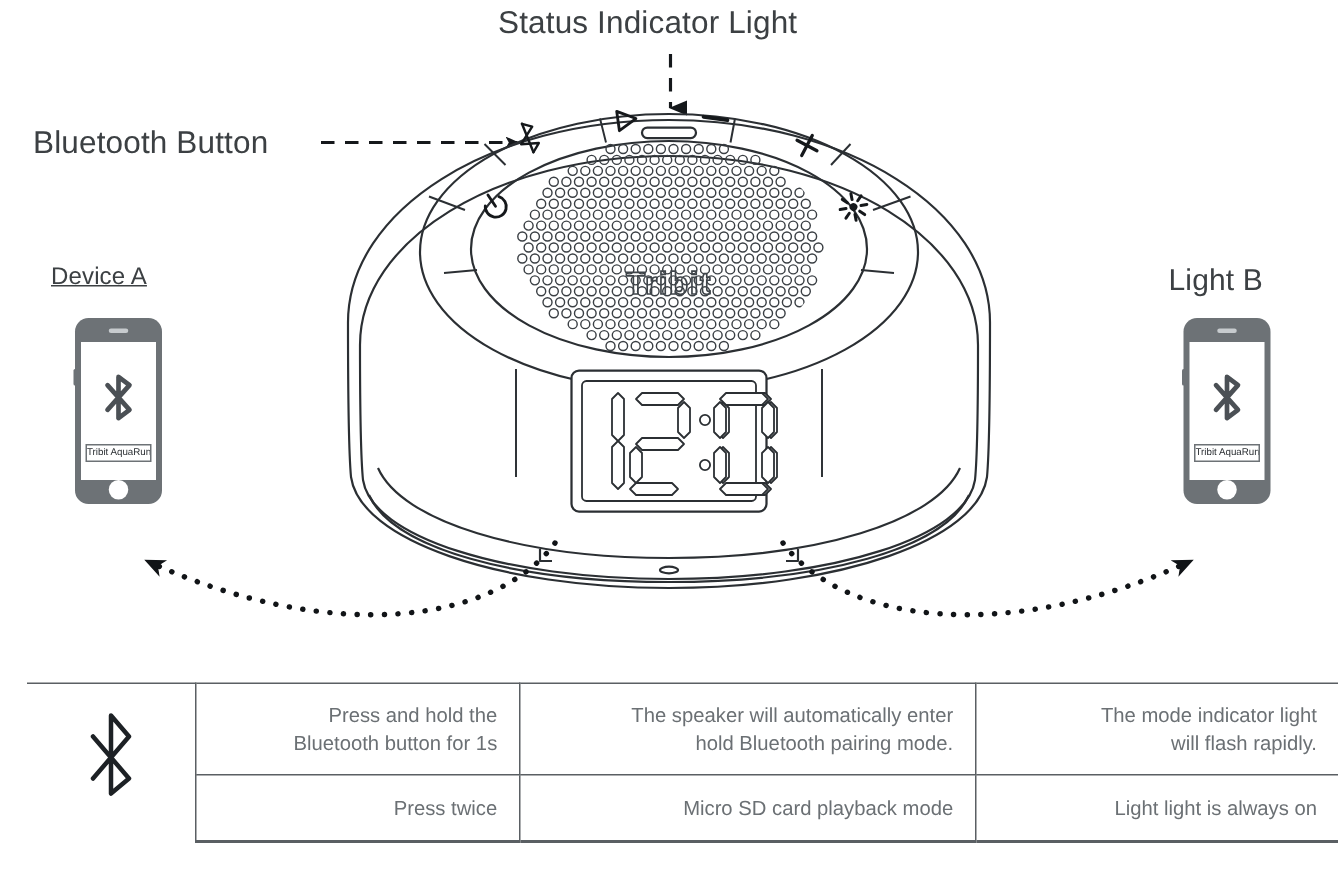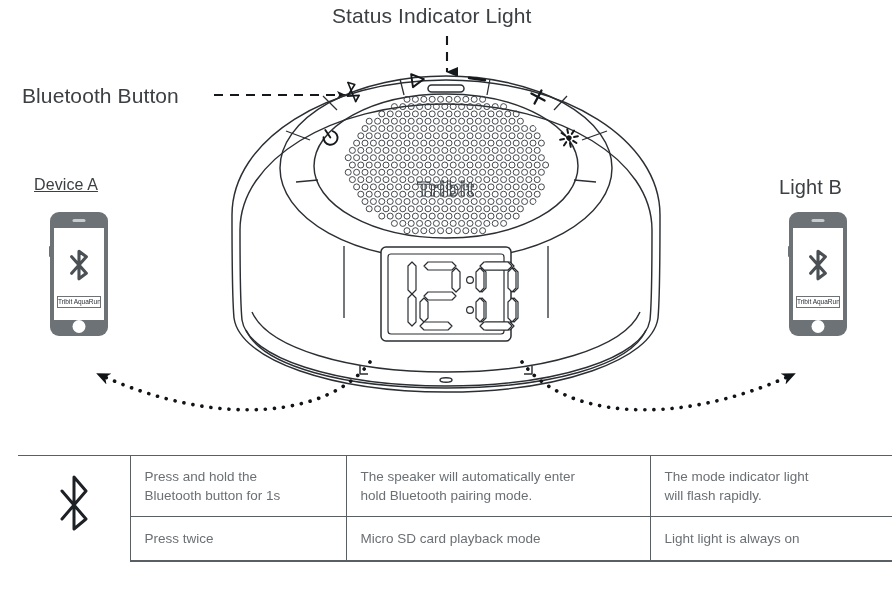--- a/index.html
+++ b/index.html
@@ -113,20 +113,21 @@
     border-bottom: 1px solid #5a5f63;
     border-right: 1px solid #5a5f63;
     padding: 11px 14px;
     color: #6b7074;
     font-size: 13.5px;
     line-height: 19px;
     vertical-align: middle;
     font-family: "Liberation Sans", sans-serif;
     height: 44px;
     box-sizing: border-box;
+    text-align: right;
   }
   #spec-table td:last-child { border-right: none; }
   #spec-table td.icon-cell {
     border-right: 1px solid #5a5f63;
     border-bottom: none;
     text-align: center;
     vertical-align: middle;
     padding: 0;
   }
   #spec-table tr:first-child td { border-bottom: 1px solid #5a5f63; }

